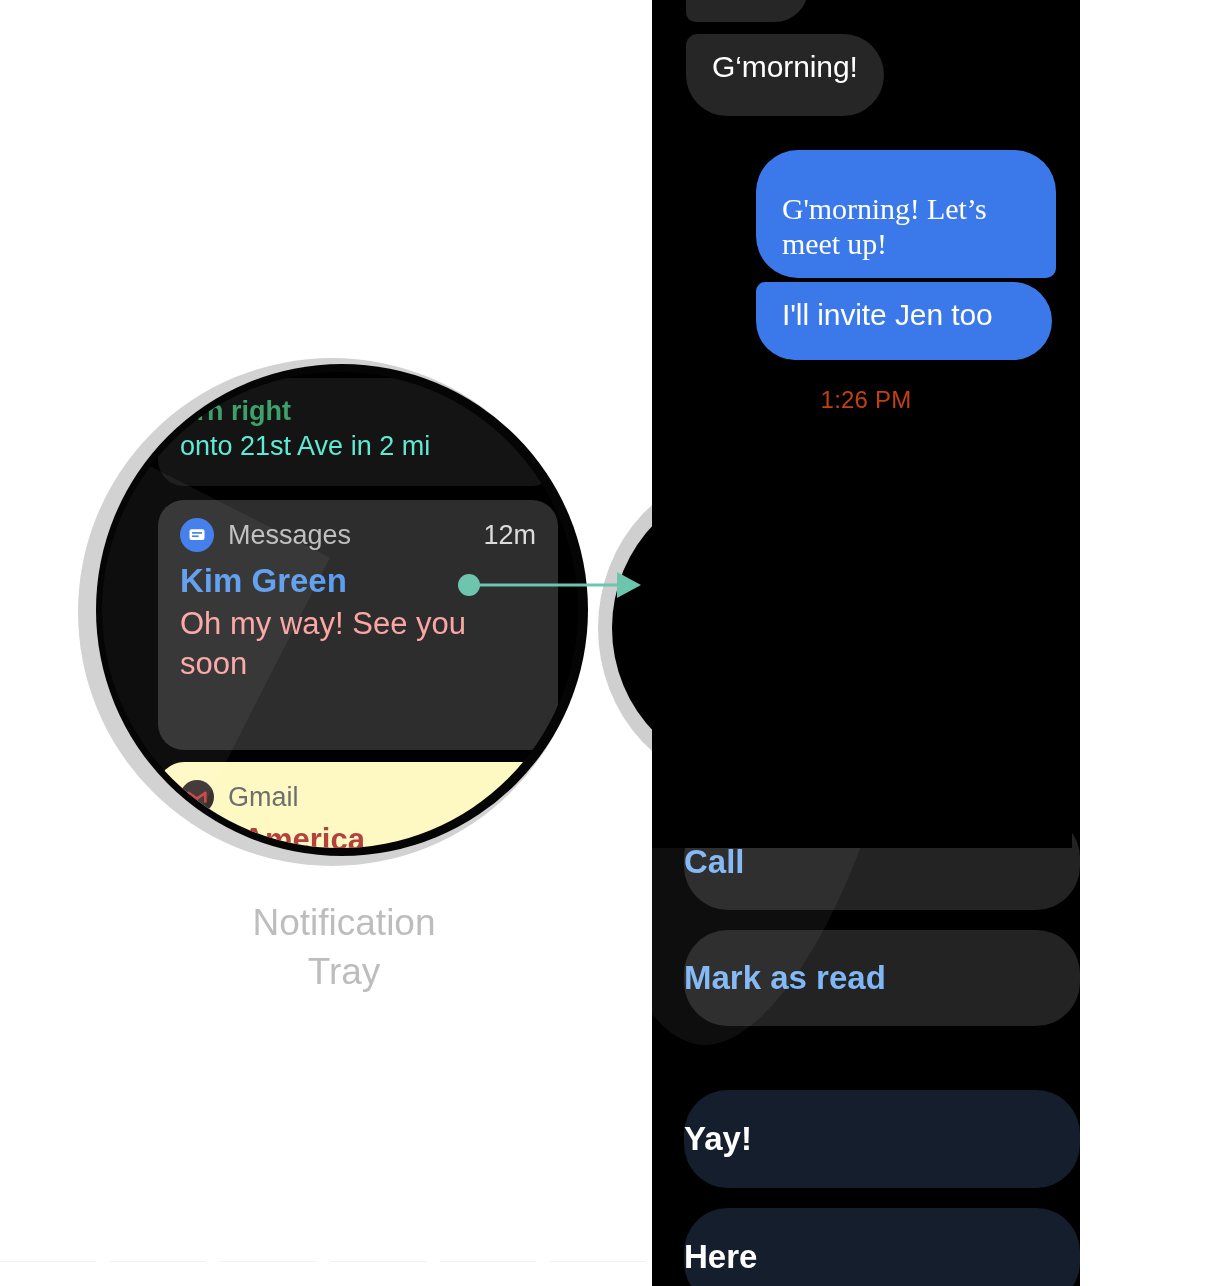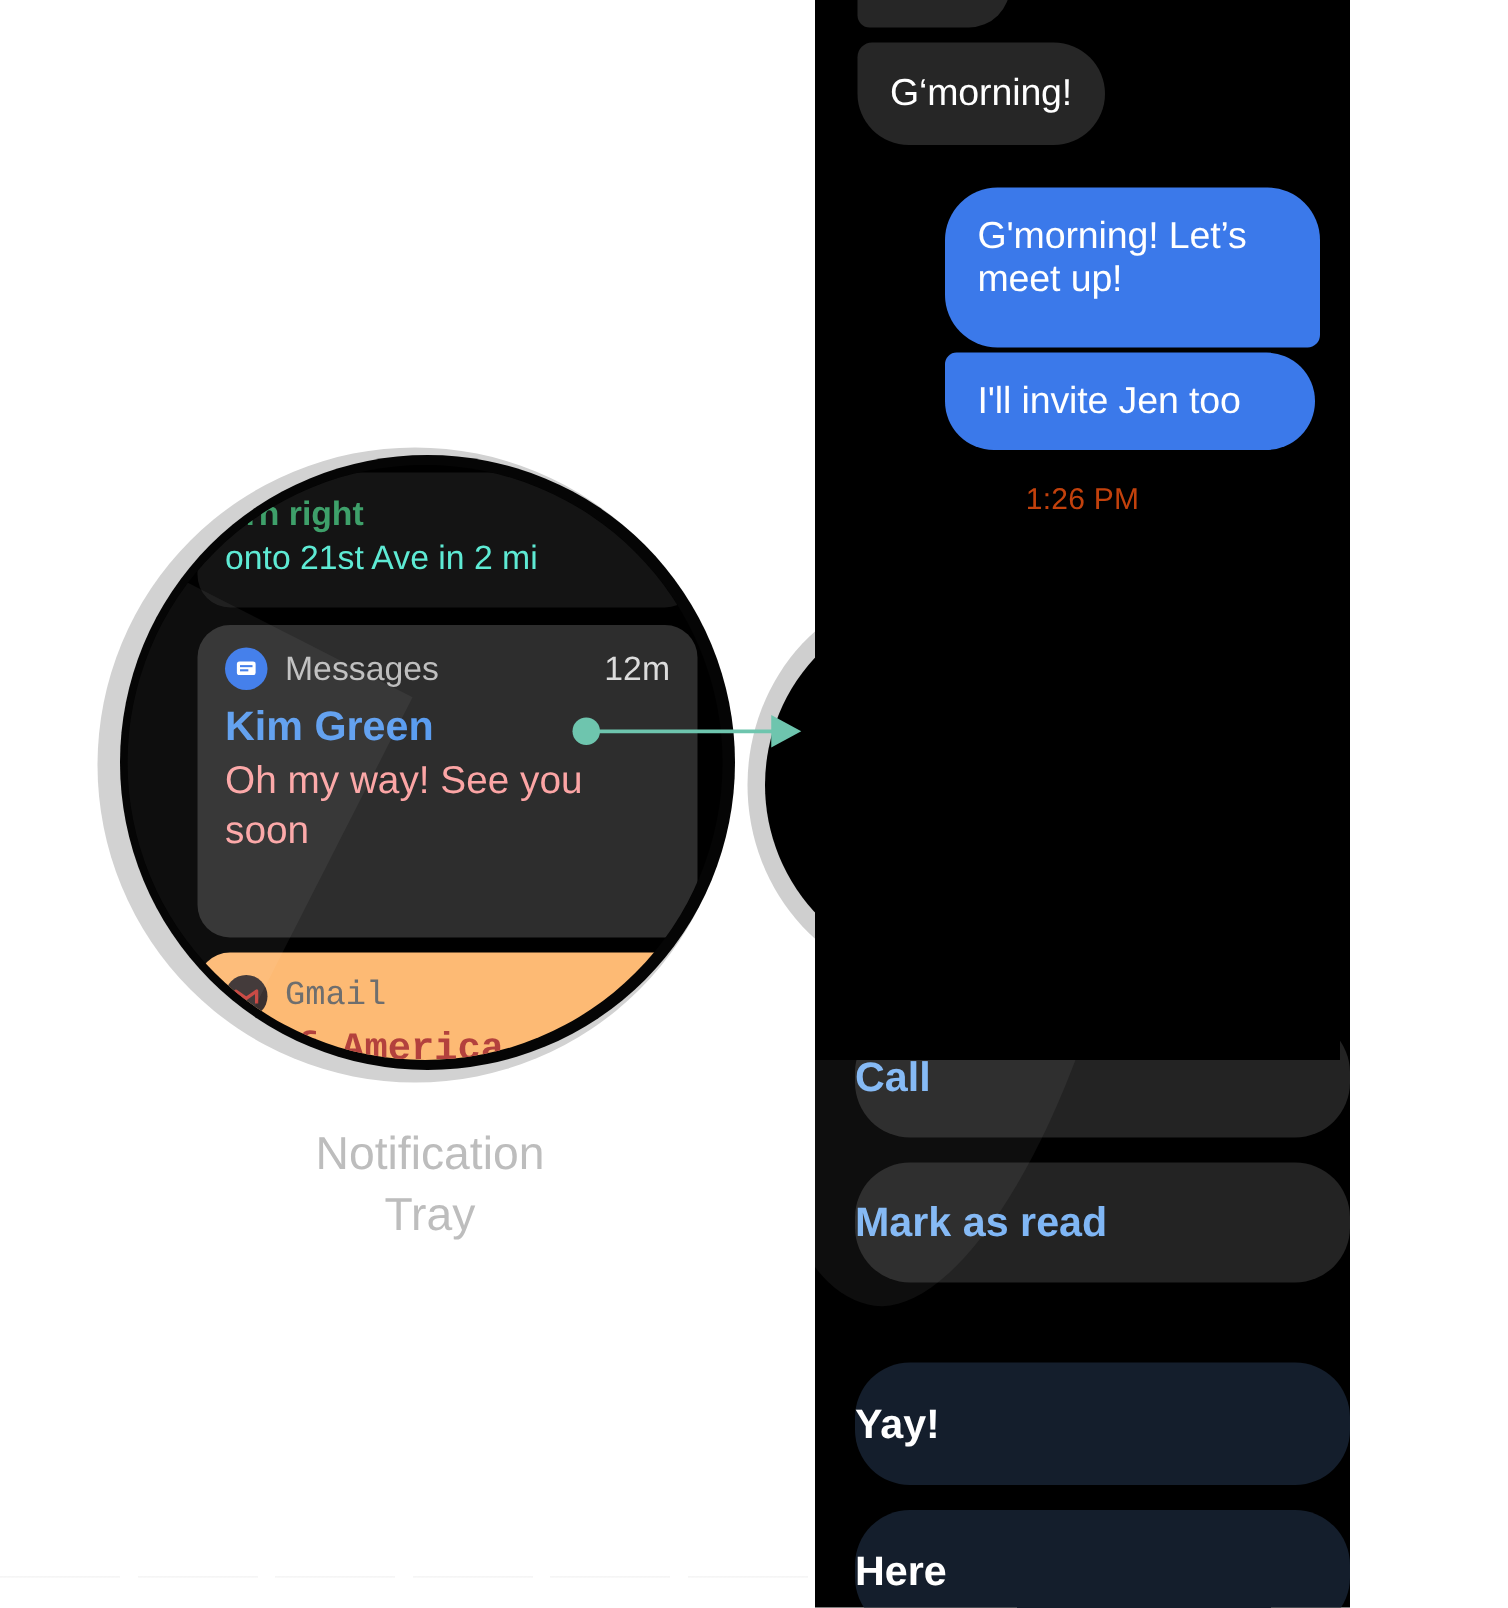--- a/index.html
+++ b/index.html
@@ -23,21 +23,21 @@
   .bulge-right{
     position:absolute; right:-150px; top:392px;
     width:300px; height:448px;
     background:#000; border-radius:50%;
     z-index:1;
   }
   .chat{ position:absolute; inset:0; z-index:3; }
 
   .bub{
     position:absolute;
-    display:flex; align-items:center;
+    display:flex; 
     color:#fff; font-size:30px; font-weight:500;
     line-height:1.16; letter-spacing:-0.1px;
     padding:16px 26px;
   }
   .bub.in{ background:#262626; }
   .bub.out{ background:#3b79ea; }
 
   .ts{
     position:absolute; width:100%; text-align:center;
     color:#c2410c; font-size:24px; letter-spacing:0.2px;
@@ -88,21 +88,21 @@
     border-radius:50%; overflow:hidden; background:#000;
   }
   .lw-inner{ position:absolute; left:-6px; top:-4px; width:500px; height:520px; }
 
   .note{
     position:absolute; left:62px; width:400px;
     background:#2d2d2d; border-radius:26px;
     padding:18px 22px;
   }
   .note.dim{ background:#141414; }
-  .note.dim2{ background:#fdba74;font-family:Liberation Mono, monospace; }
+  .note.dim2{ background:#fef9c3; }
 
   .nav-line1{ color:#3ea06a; font-size:27px; font-weight:700; }
   .nav-line2{ color:#5eead4; font-size:27px; font-weight:500; margin-top:4px; }
 
   .note-head{ display:flex; align-items:center; }
   .app-ico{
     width:34px; height:34px; border-radius:50%;
     display:flex; align-items:center; justify-content:center;
     margin-right:14px; flex:0 0 auto;
   }
@@ -157,21 +157,21 @@
     <div class="bulge-right"></div>
 
     <div class="chat">
 
       <div class="bub in" style="left:34px; top:-36px; width:122px; height:66px; border-radius:34px 34px 34px 10px;"></div>
 
       <div class="bub in" style="left:34px; top:42px; height:82px; border-radius:12px 42px 42px 42px;">
         <span>G‘morning!</span>
       </div>
 
-      <div class="bub out" style="left:104px; top:158px; width:300px; height:128px; border-radius:42px 42px 10px 42px; align-items:flex-start; padding-top:22px;">
+      <div class="bub out" style="left:104px; top:158px; width:300px; height:128px; border-radius:42px 42px 10px 42px; align-items:flex-end; padding-top:22px;font-family:Liberation Serif, serif;">
         <span>G'morning! Let’s meet up!</span>
       </div>
 
       <div class="bub out" style="left:104px; top:290px; width:296px; height:78px; border-radius:10px 42px 42px 42px;">
         <span>I'll invite Jen too</span>
       </div>
 
       <div class="ts" style="top:394px;">1:26 PM</div>
 
       <div class="bub in" style="left:34px; top:458px; height:66px; border-radius:34px 34px 34px 34px;">

